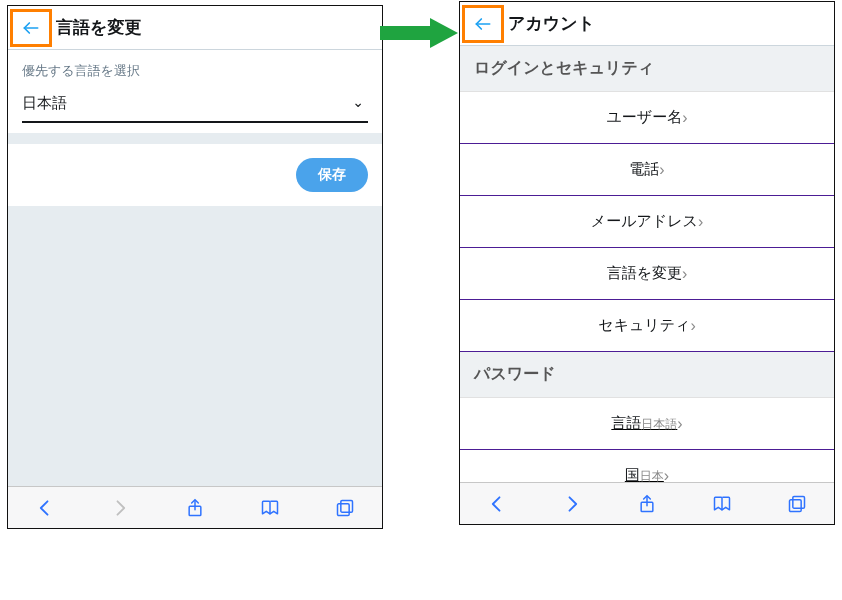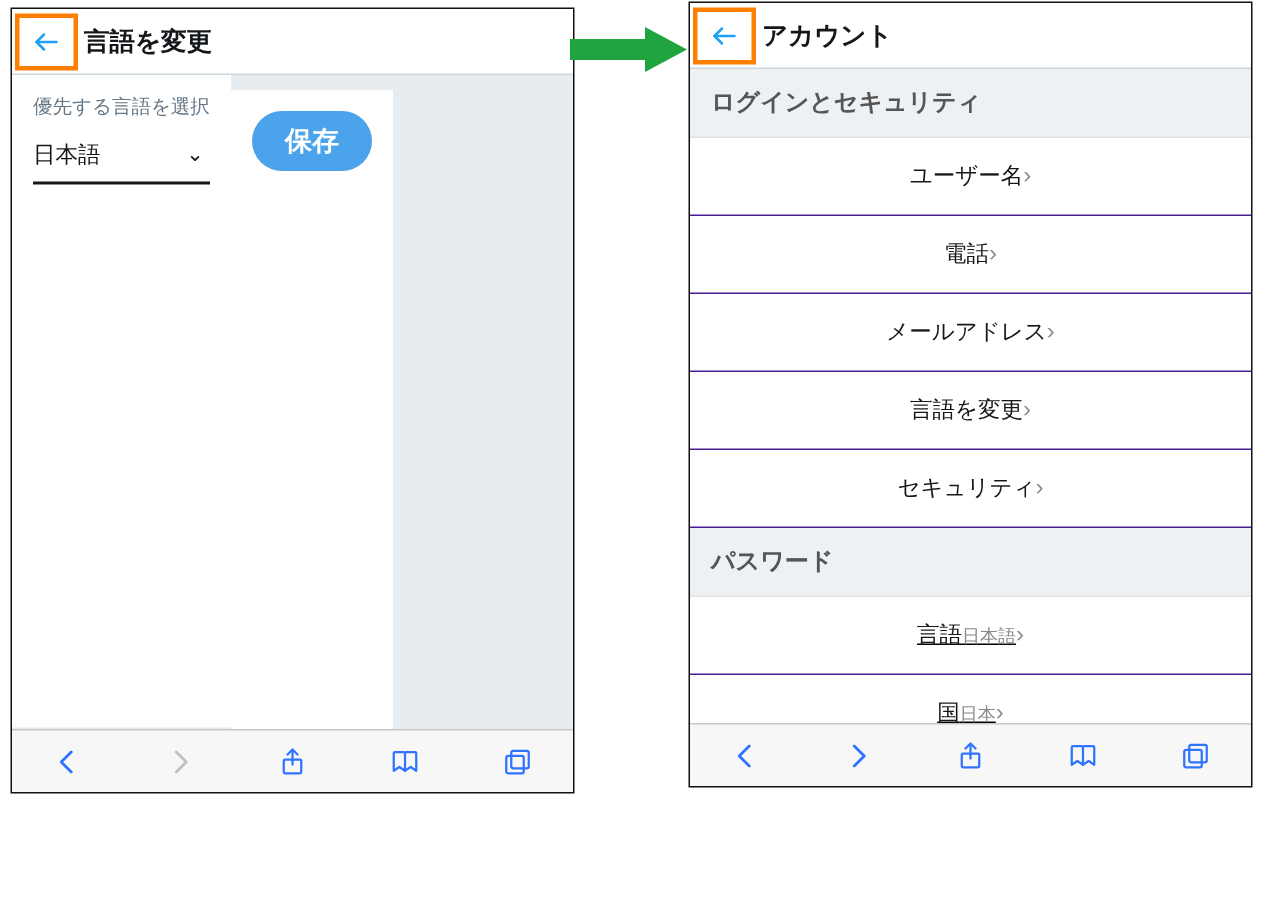--- a/index.html
+++ b/index.html
@@ -46,21 +46,21 @@
     width: 20px; height: 20px;
   }
   .header-title {
     font-size: 17px;
     font-weight: 700;
     color: #14171a;
     margin-left: 4px;
   }
 
   
-  .left-content { flex: 1; display: flex; flex-direction: row; }
+  .left-content { flex: 1; display: flex; flex-direction: column; }
   .lang-section {
     background: #fff;
     padding: 12px 14px 10px;
     border-bottom: 1px solid #e6ecf0;
   }
   .lang-label {
     font-size: 13px;
     color: #657786;
     margin-bottom: 8px;
   }
@@ -82,21 +82,21 @@
     border-top: 10px solid #e6ecf0;
     padding: 14px;
     text-align: right;
   }
   .save-btn {
     display: inline-block;
     background: #4aa3eb;
     color: #fff;
     border-radius: 20px;
     padding: 8px 22px;
-    font-size: 18px;
+    font-size: 14px;
     font-weight: 600;
   }
   .left-fill { flex:1; background:#e6ecf0; }
 
   
   .right-content { flex:1; overflow: hidden; background:#fff; }
   .section-header {
     background: #eef1f3;
     color: #555;
     font-size: 16px;

